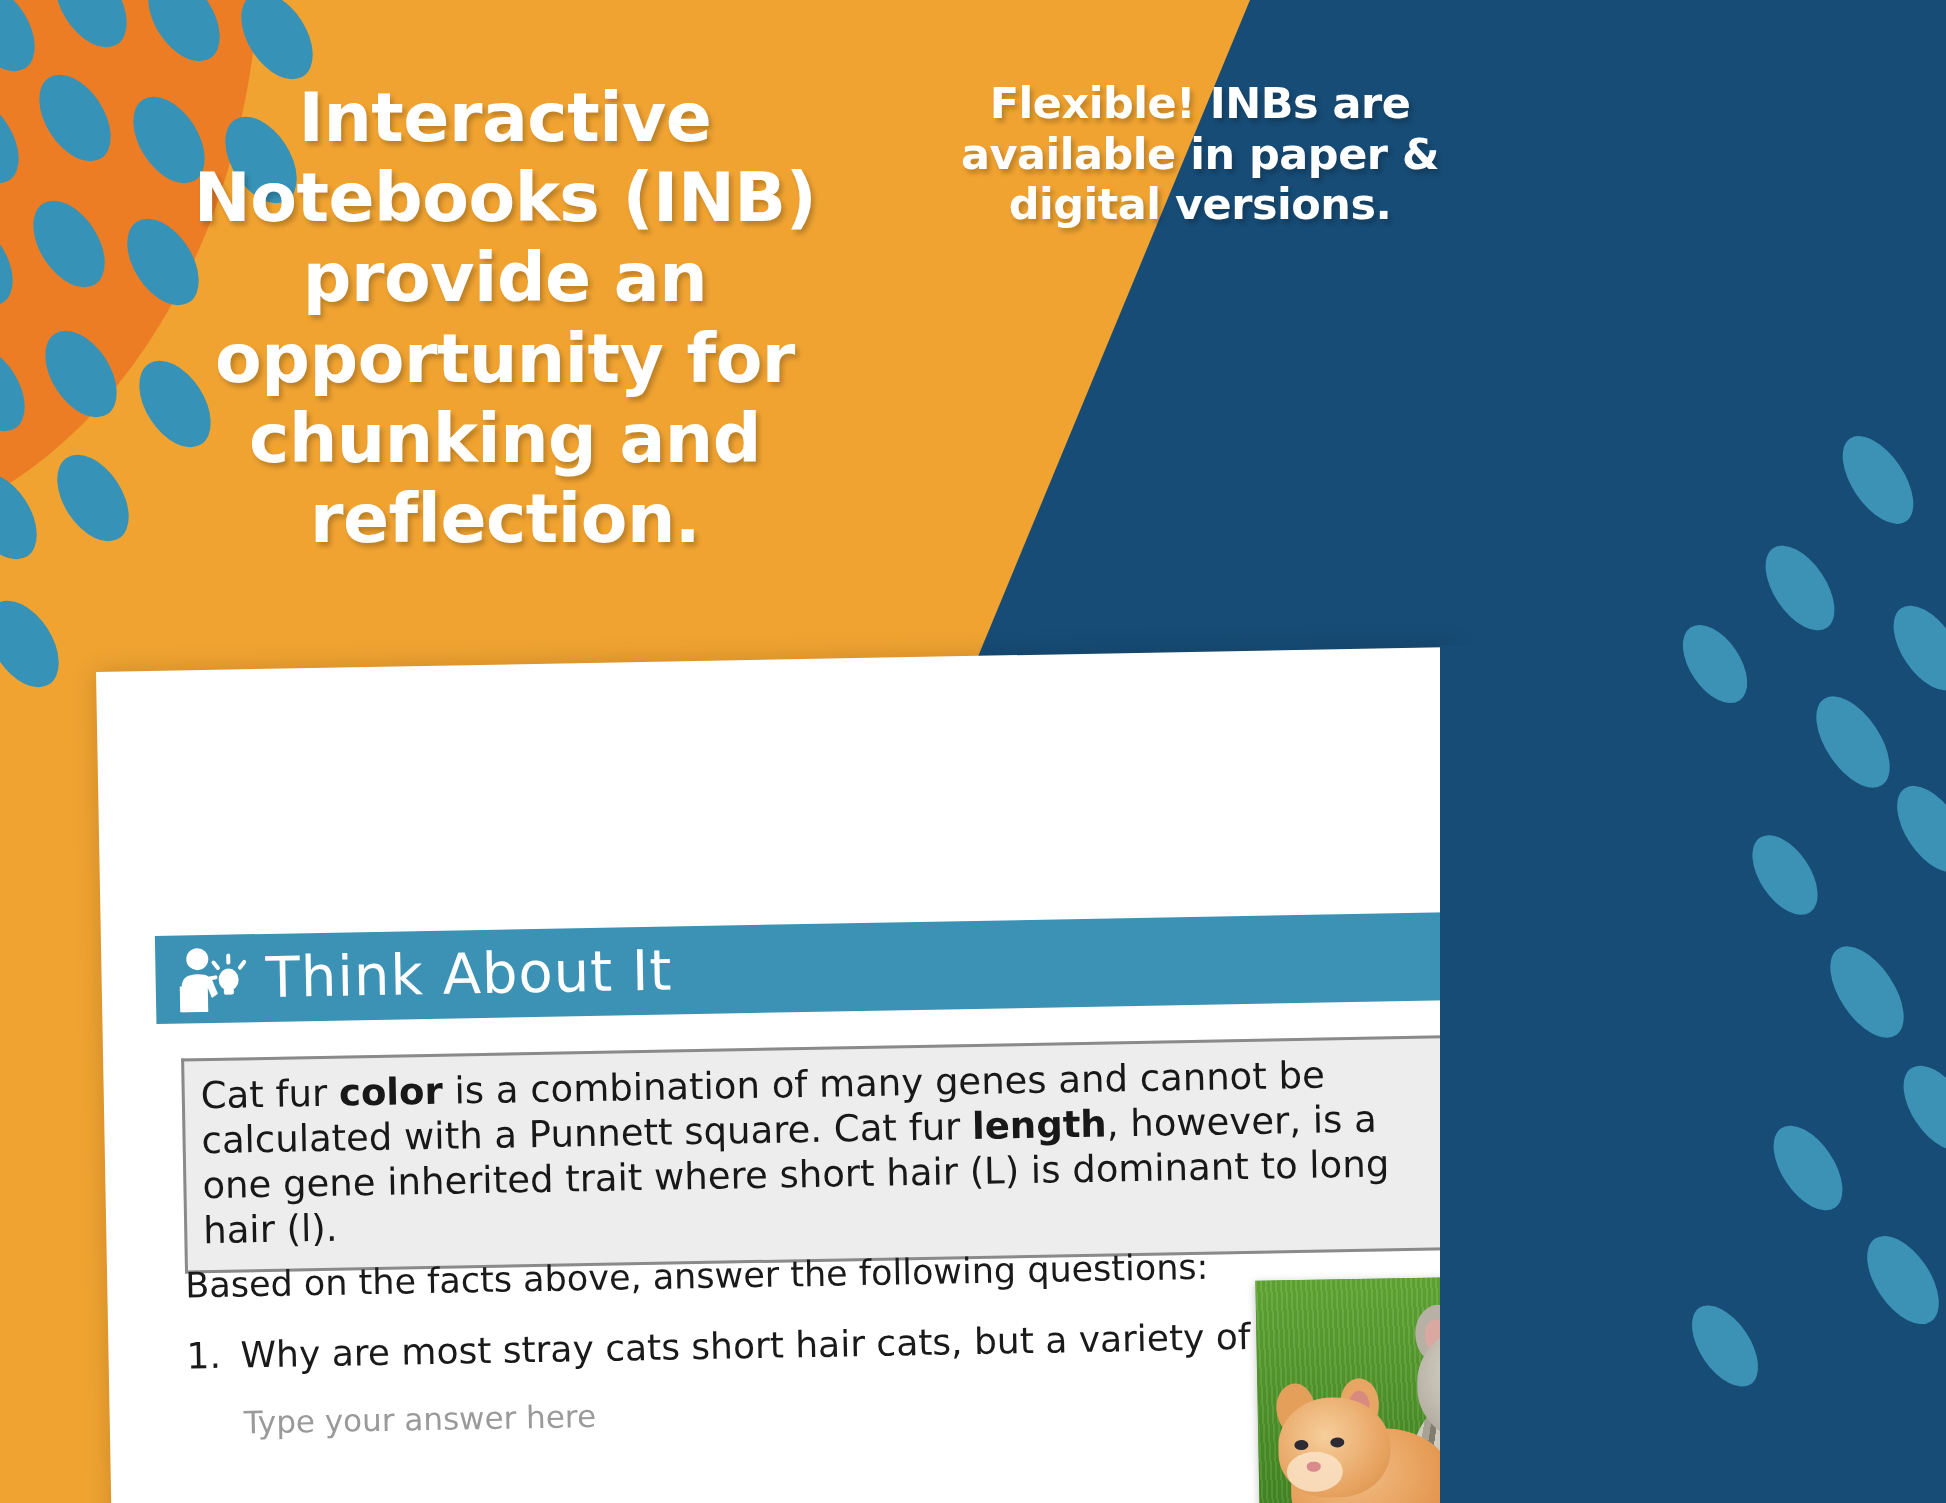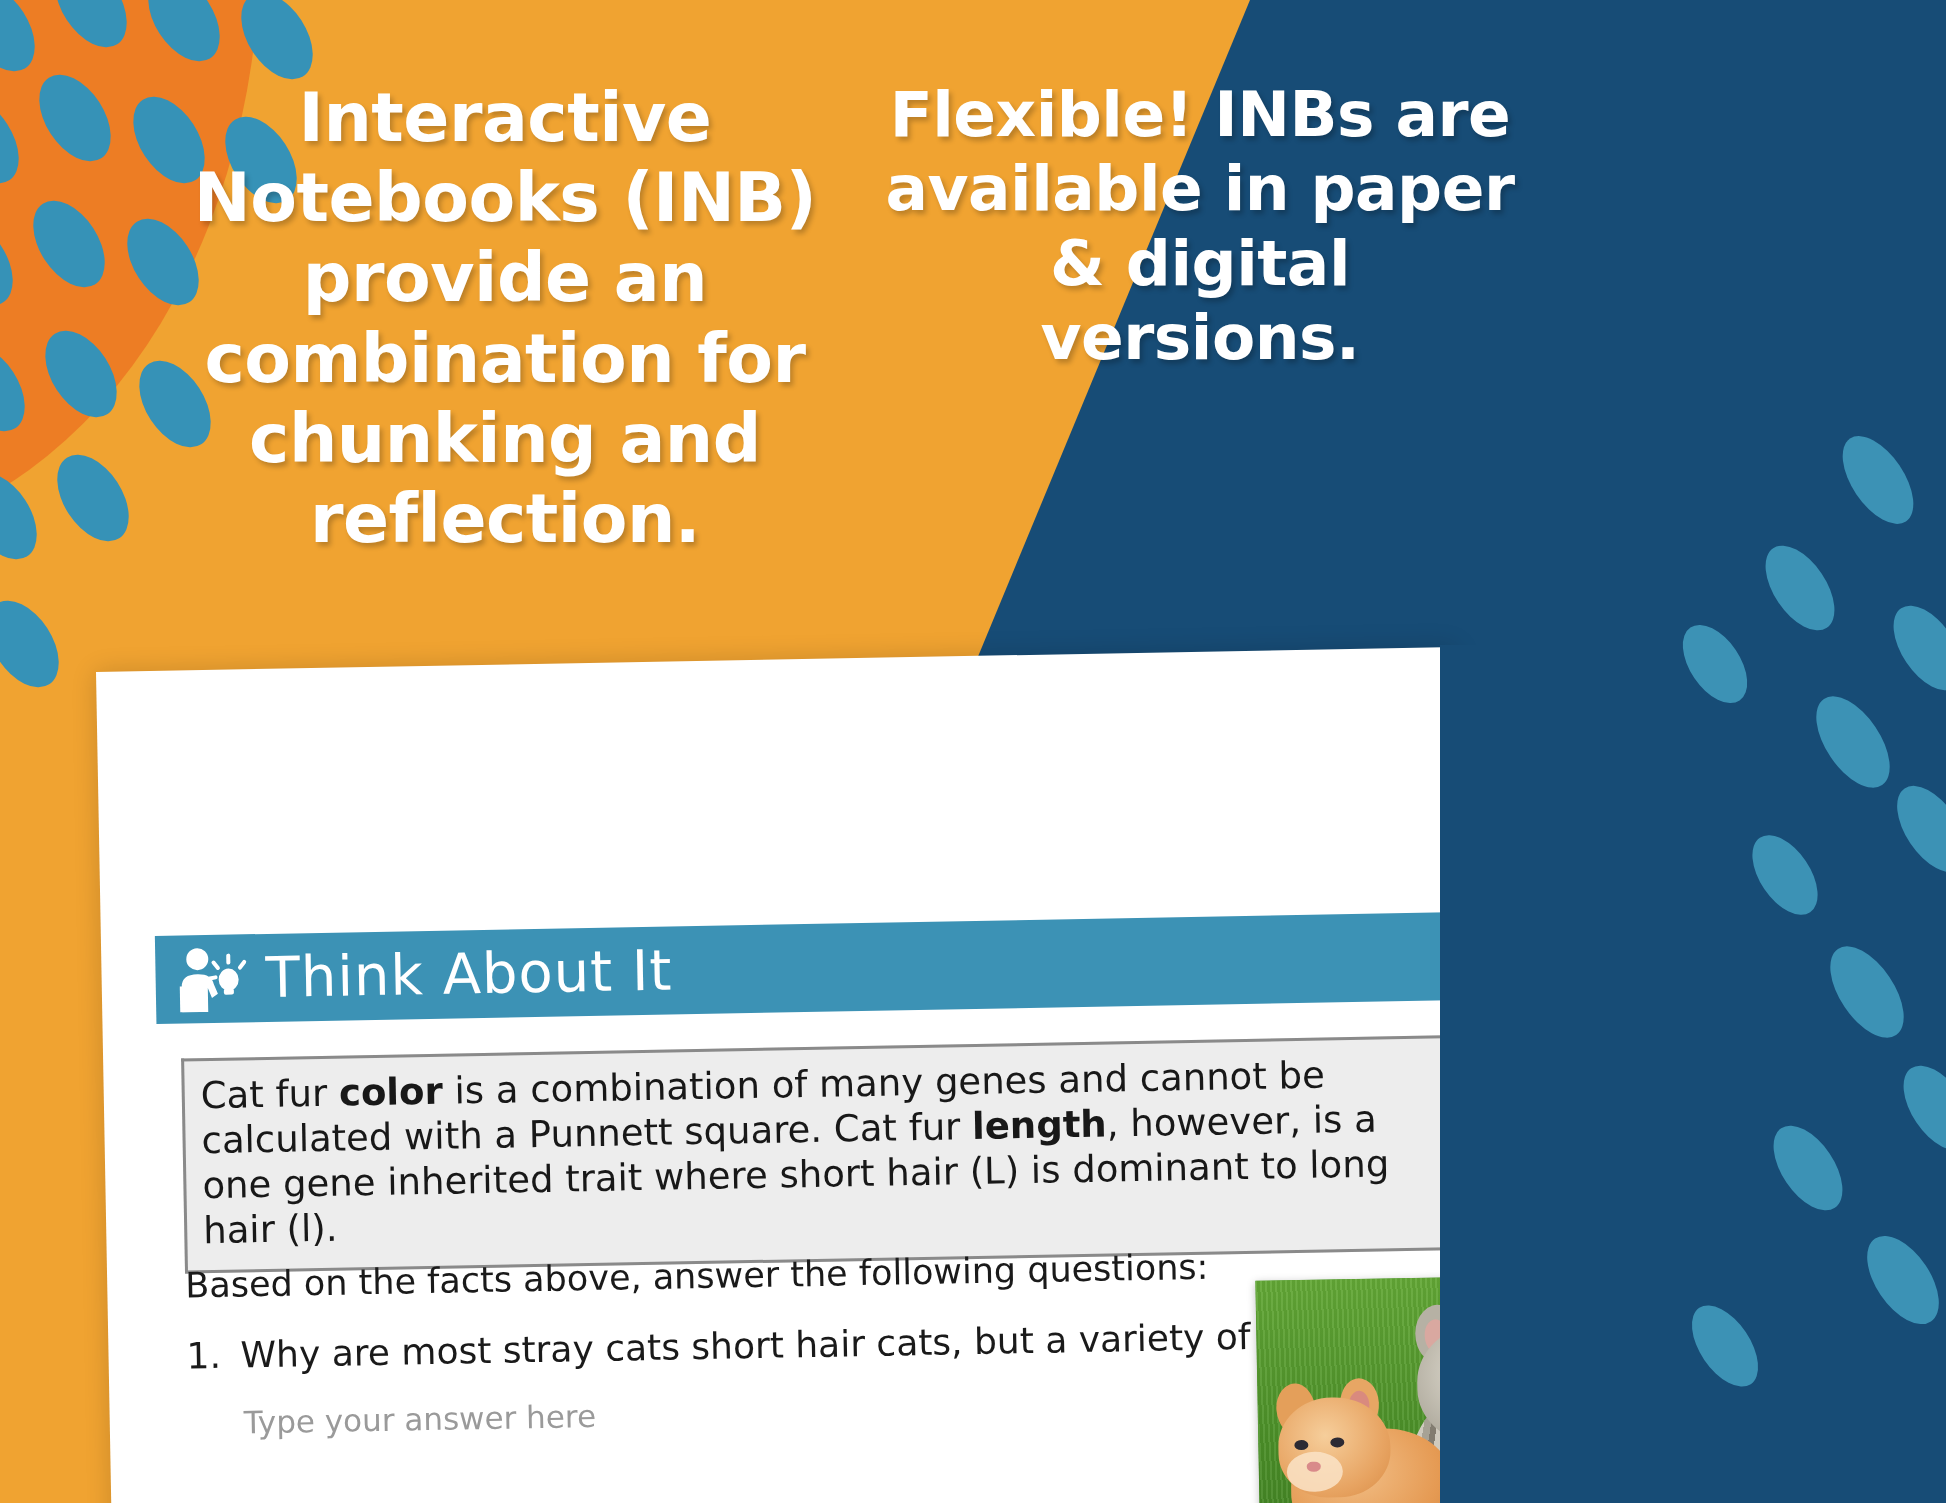--- a/index.html
+++ b/index.html
@@ -84,21 +84,21 @@
     white-space: pre-line;
   }
   #headline-left {
     left: 110px; top: 78px;
     width: 790px;
     font-size: 68px;
   }
   #headline-right {
     left: 880px; top: 78px;
     width: 640px;
-    font-size: 63px;
+    font-size: 43px;
   }
 
   
   .doc-inner {
     position: absolute;
     left: 0; top: 0;
     width: 1360px; height: 900px;
   }
   .banner {
     position: absolute;
@@ -339,17 +339,17 @@
       <div class="dot " style="left: 1826px; top: 690px; width: 54px; height: 104px; transform: rotate(-34deg);"></div>
       <div class="dot " style="left: 1906px; top: 780px; width: 52px; height: 98px; transform: rotate(-34deg);"></div>
       <div class="dot " style="left: 1760px; top: 830px; width: 50px; height: 90px; transform: rotate(-34deg);"></div>
       <div class="dot " style="left: 1840px; top: 940px; width: 54px; height: 104px; transform: rotate(-34deg);"></div>
       <div class="dot " style="left: 1912px; top: 1060px; width: 52px; height: 96px; transform: rotate(-34deg);"></div>
       <div class="dot " style="left: 1782px; top: 1120px; width: 52px; height: 96px; transform: rotate(-34deg);"></div>
       <div class="dot " style="left: 1876px; top: 1230px; width: 54px; height: 100px; transform: rotate(-34deg);"></div>
       <div class="dot " style="left: 1700px; top: 1300px; width: 50px; height: 92px; transform: rotate(-34deg);"></div>
     </div>
 
-  <div class="headline" id="headline-left">Interactive Notebooks (INB) provide an combination for chunking and reflection.</div>
+  <div class="headline" id="headline-left">Interactive Notebooks (INB) provide an opportunity for chunking and reflection.</div>
 
   <div class="headline" id="headline-right">Flexible! INBs are available in paper &amp; digital versions.</div>
 
 </div>
 
 </body></html>

